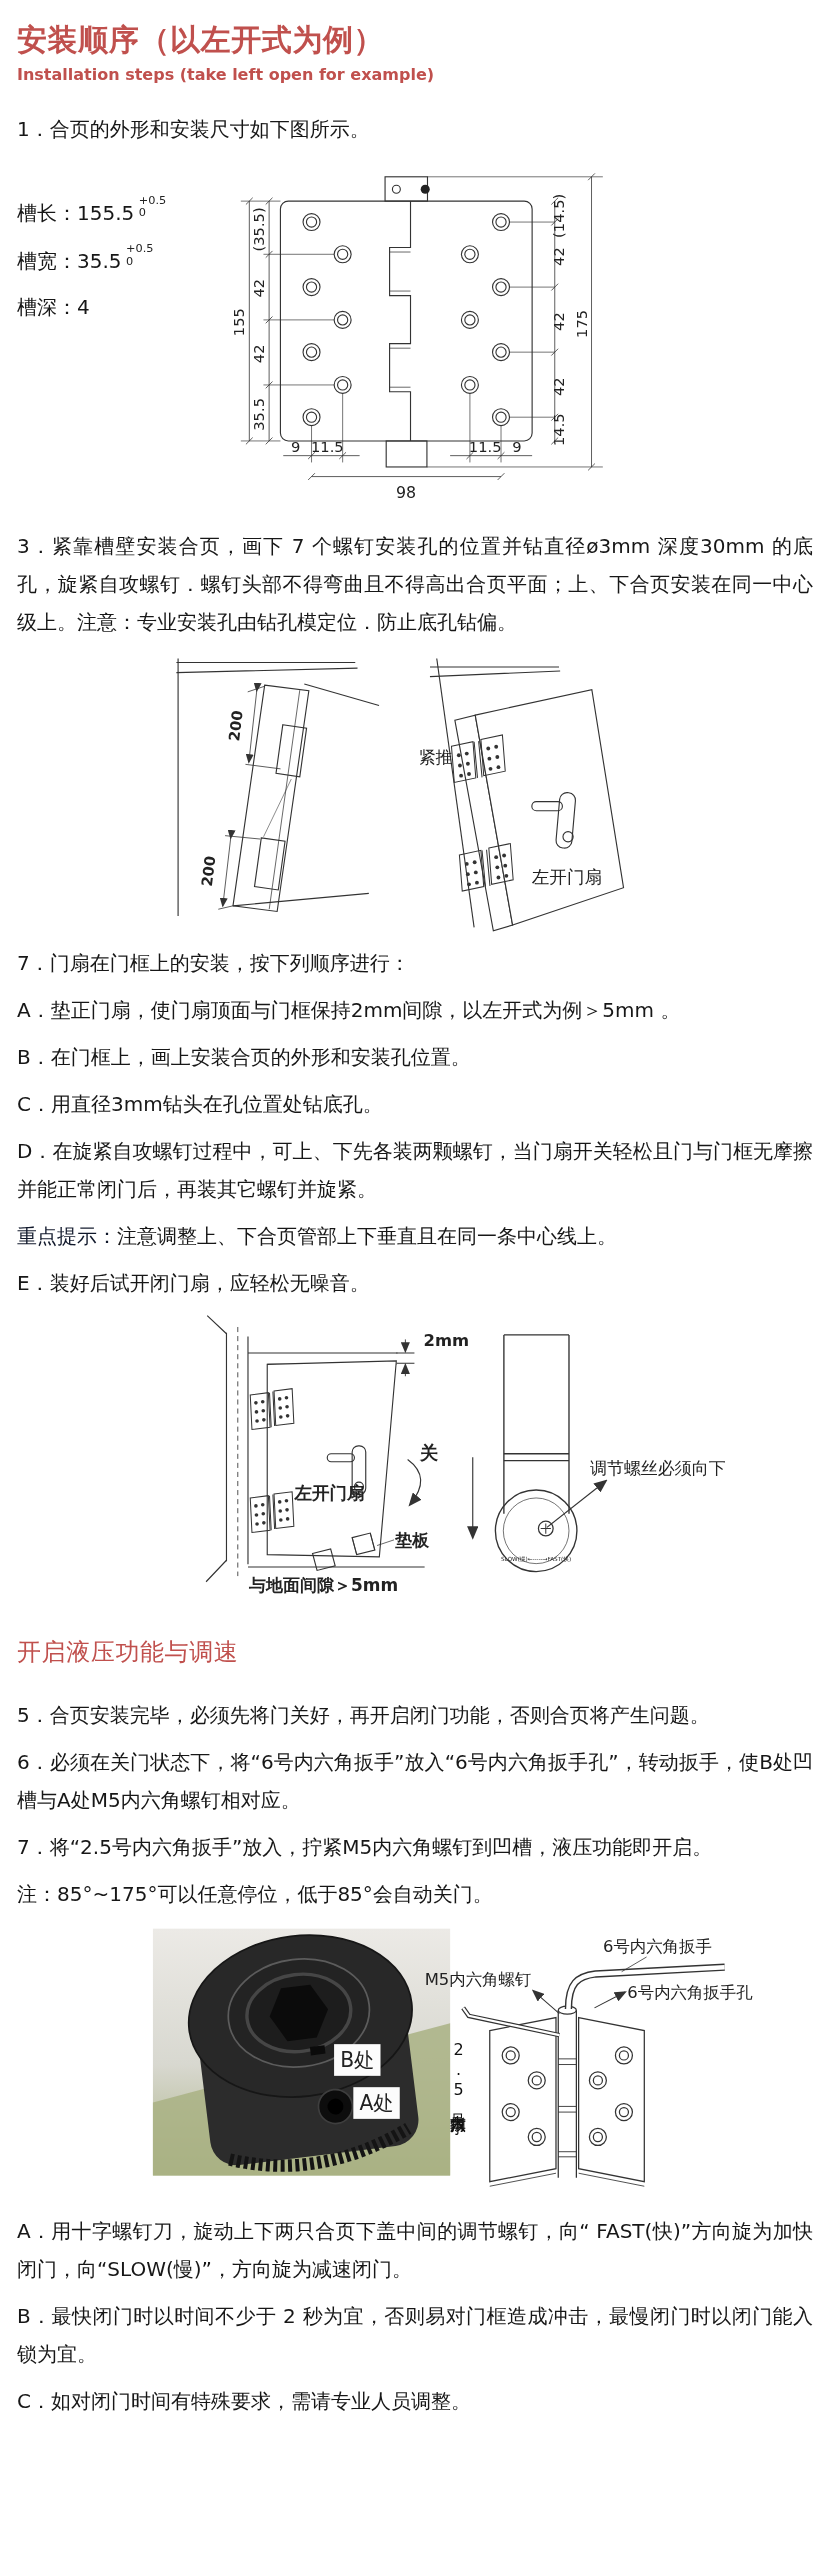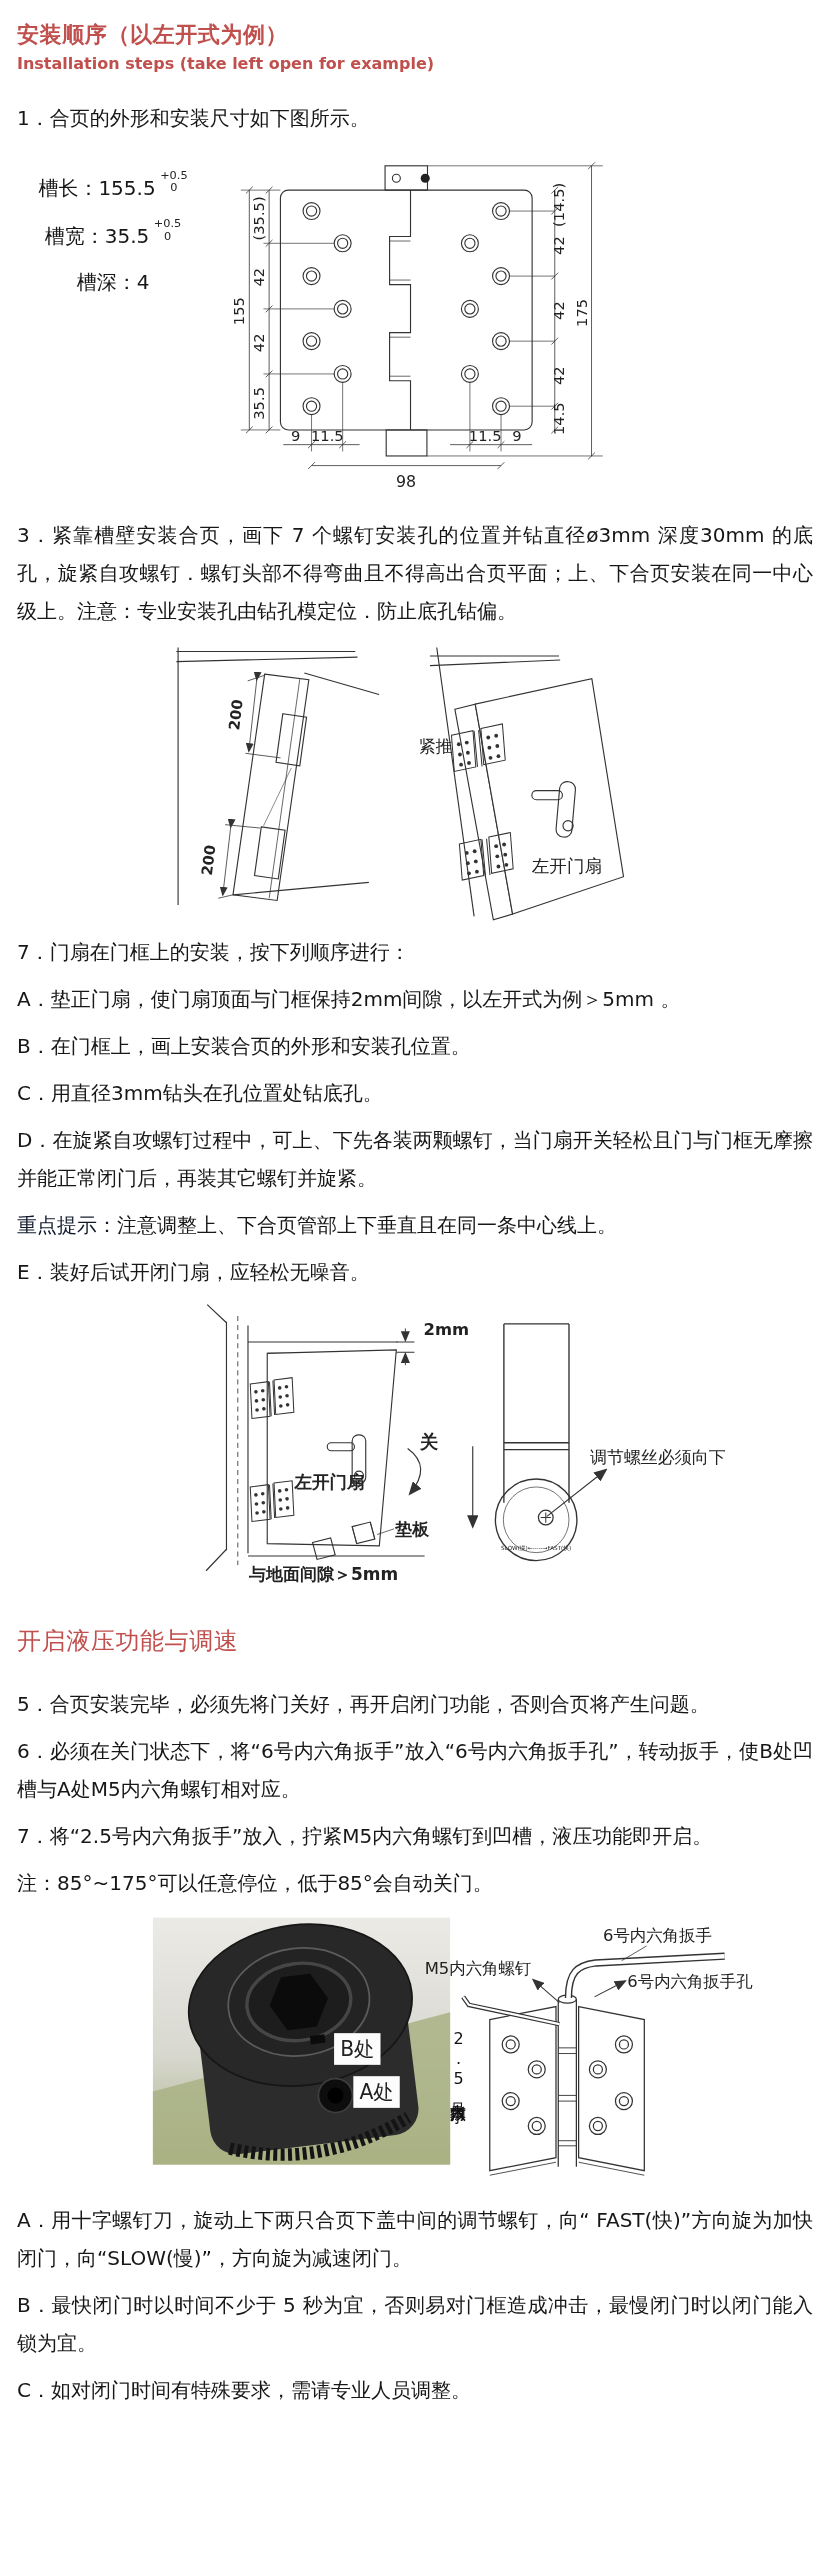--- a/index.html
+++ b/index.html
@@ -1,28 +1,28 @@
 <!DOCTYPE html>
 <html style="font-size:9px"><head>
 <meta charset="utf-8">
 <style>
   html,body{margin:0;padding:0;background:#ffffff;}
   body{width:830px;font-family:"DejaVu Sans","Liberation Sans",sans-serif;color:#171717;}
   .page{width:830px;padding:14.7px 17px 34px 17px;box-sizing:border-box;background:#fff;}
-  .h1cn{color:#c0504d;font-size:22px;font-weight:bold;margin:5.7px 0 3.4px 0;letter-spacing:0.6px;}
+  .h1cn{color:#c0504d;font-size:30px;font-weight:bold;margin:5.7px 0 3.4px 0;letter-spacing:0.6px;}
   .h1en{color:#c0504d;font-size:16px;font-weight:bold;margin:0 0 26px 0;}
   .h2{color:#c0504d;font-size:24px;font-weight:normal;margin:36px 0 28px 0;letter-spacing:0.6px;}
   .p{font-size:20px;line-height:1.9;text-align:justify;margin:8px 0 9px 0;font-weight:400;}
   .tipred{color:#0f172a;}
   .specline{font-size:20px;line-height:1.55;margin:0 0 14.7px 0;}
   .dimtol{display:inline-block;vertical-align:3.4px;line-height:1.12;font-size:11.3px;margin-left:4.5px;color:#222;}
   .figrow{position:relative;width:796px;}
   .figrow svg{position:absolute;top:0;}
   #figrow1{height:362px;margin:3.4px 0 5.7px 0;}
-  #figrow1 .specs{position:absolute;left:0;top:24px;width:192px;text-align:center;}
+  #figrow1 .specs{position:absolute;left:0;top:38px;width:192px;}
   #figrow2{height:283px;margin:2.3px 0 11.3px 0;}
   #figrow3{height:289px;margin:5.7px 0 0 0;}
   #figrow4{height:272px;margin:11.3px 0 16px 0;}
   .vlabel{position:absolute;writing-mode:vertical-rl;text-orientation:upright;font-size:16px;color:#111;letter-spacing:1.1px;}
   svg text{font-family:"DejaVu Sans","Liberation Sans",sans-serif;fill:#222;}
 </style>
 </head>
 <body>
 
 <div class="page">
@@ -397,17 +397,17 @@
 
         <text x="1085" y="50" font-size="29">6号内六角扳手</text>
         <text x="770" y="108" font-size="29">M5内六角螺钉</text>
         <text x="1128" y="130" font-size="29">6号内六角扳手孔</text>
       </g>
     </svg>
     <div class="vlabel" style="left:430px;top:116px">2.5号内六角扳手</div>
   </div>
 
   <p class="p">A．用十字螺钉刀，旋动上下两只合页下盖中间的调节螺钉，向“ FAST(快)”方向旋为加快闭门，向“SLOW(慢)”，方向旋为减速闭门。</p>
-  <p class="p">B．最快闭门时以时间不少于 5 秒为宜，否则易对门框造成冲击，最慢闭门时以闭门能入锁为宜。</p>
+  <p class="p">B．最快闭门时以时间不少于 2 秒为宜，否则易对门框造成冲击，最慢闭门时以闭门能入锁为宜。</p>
   <p class="p">C．如对闭门时间有特殊要求，需请专业人员调整。</p>
 
 </div>
 
 
 </body></html>

